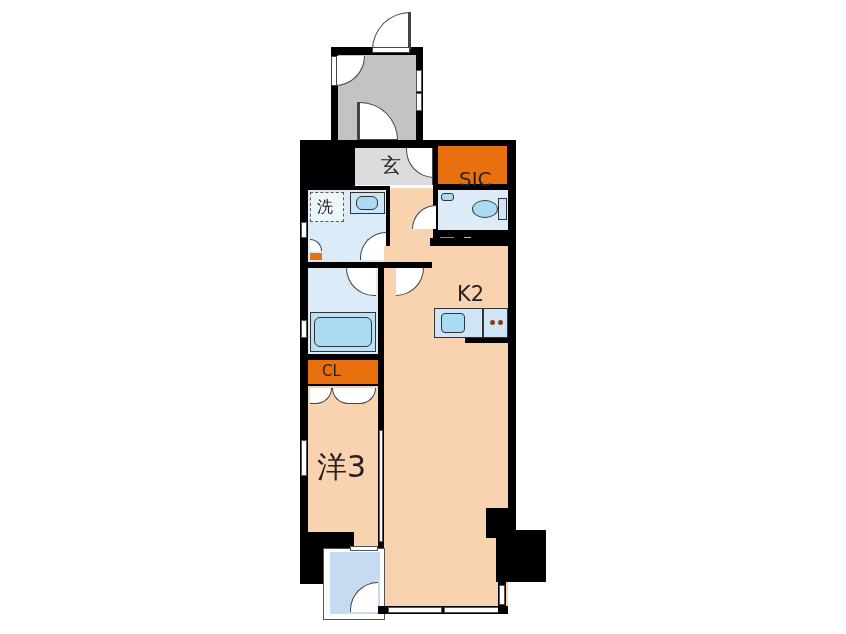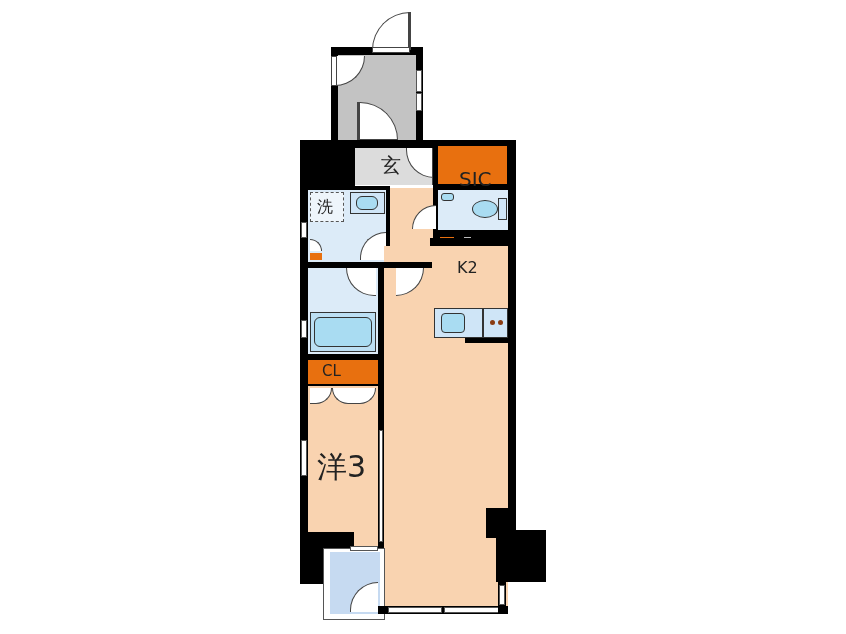--- a/index.html
+++ b/index.html
@@ -94,21 +94,21 @@
   <span class="label" style="left:317px;top:452px;font-size:30px;">洋3</span>
   <div class="win" style="left:301px;top:440px;width:6px;height:36px;"></div>
 
   <div class="abs" style="left:378px;top:268px;width:6px;height:280px;background:#000;"></div>
   <div class="win" style="left:379px;top:430px;width:4px;height:112px;"></div>
 
   <div class="abs room-wood" style="left:384px;top:246px;width:124px;height:360px;"></div>
   <div class="abs wall" style="left:430px;top:238px;width:78px;height:8px;"></div>
   <div class="door" style="left:396px;top:268px;width:28px;height:28px;border-bottom:1.5px solid #444;border-right:1.5px solid #444;border-bottom-right-radius:28px;background:#fff;"></div>
   <div class="abs wall" style="left:384px;top:262px;width:48px;height:6px;"></div>
-  <span class="label" style="left:457px;top:260px;font-size:16px;">K2</span>
+  <span class="label" style="left:457px;top:284px;font-size:21px;">K2</span>
 
   <div class="panel" style="left:434px;top:308px;width:74px;height:30px;"></div>
   <div class="fixture" style="left:441px;top:313px;width:24px;height:20px;border-radius:4px;"></div>
   <div class="abs" style="left:482px;top:308px;width:1.5px;height:30px;background:#333;"></div>
   <div class="abs" style="left:490px;top:320px;width:5px;height:5px;border-radius:50%;background:#8a3b12;"></div>
   <div class="abs" style="left:498px;top:320px;width:5px;height:5px;border-radius:50%;background:#8a3b12;"></div>
   <div class="abs wall" style="left:465px;top:338px;width:43px;height:5px;"></div>
 
 
   <div class="abs wall" style="left:300px;top:532px;width:54px;height:52px;"></div>

